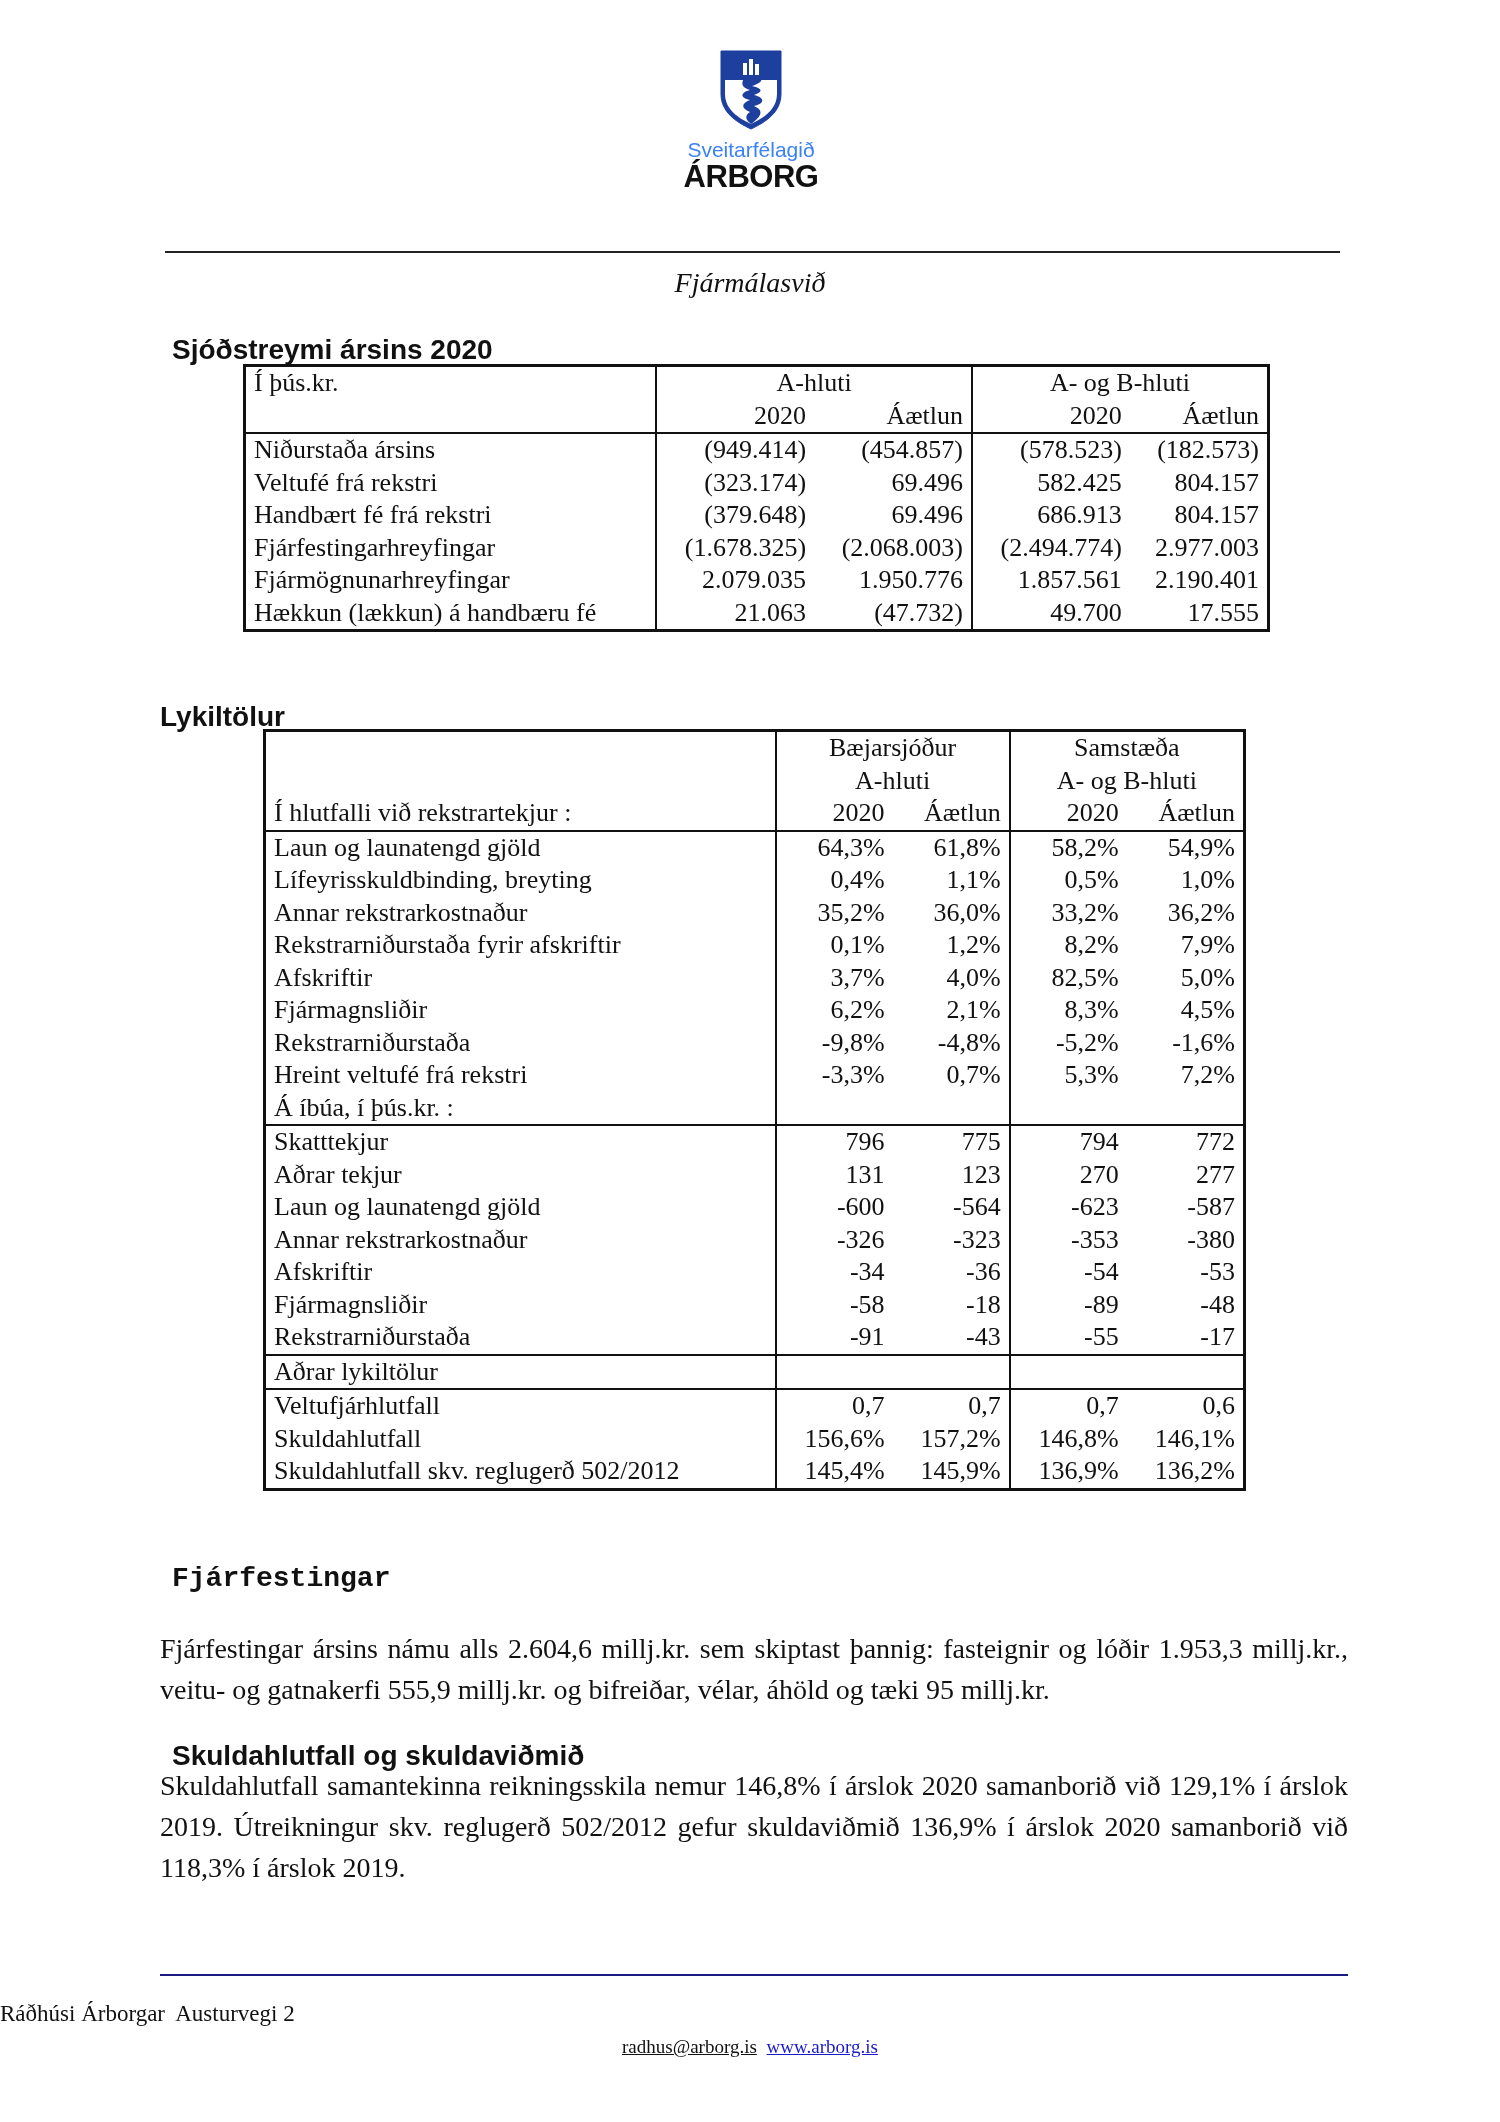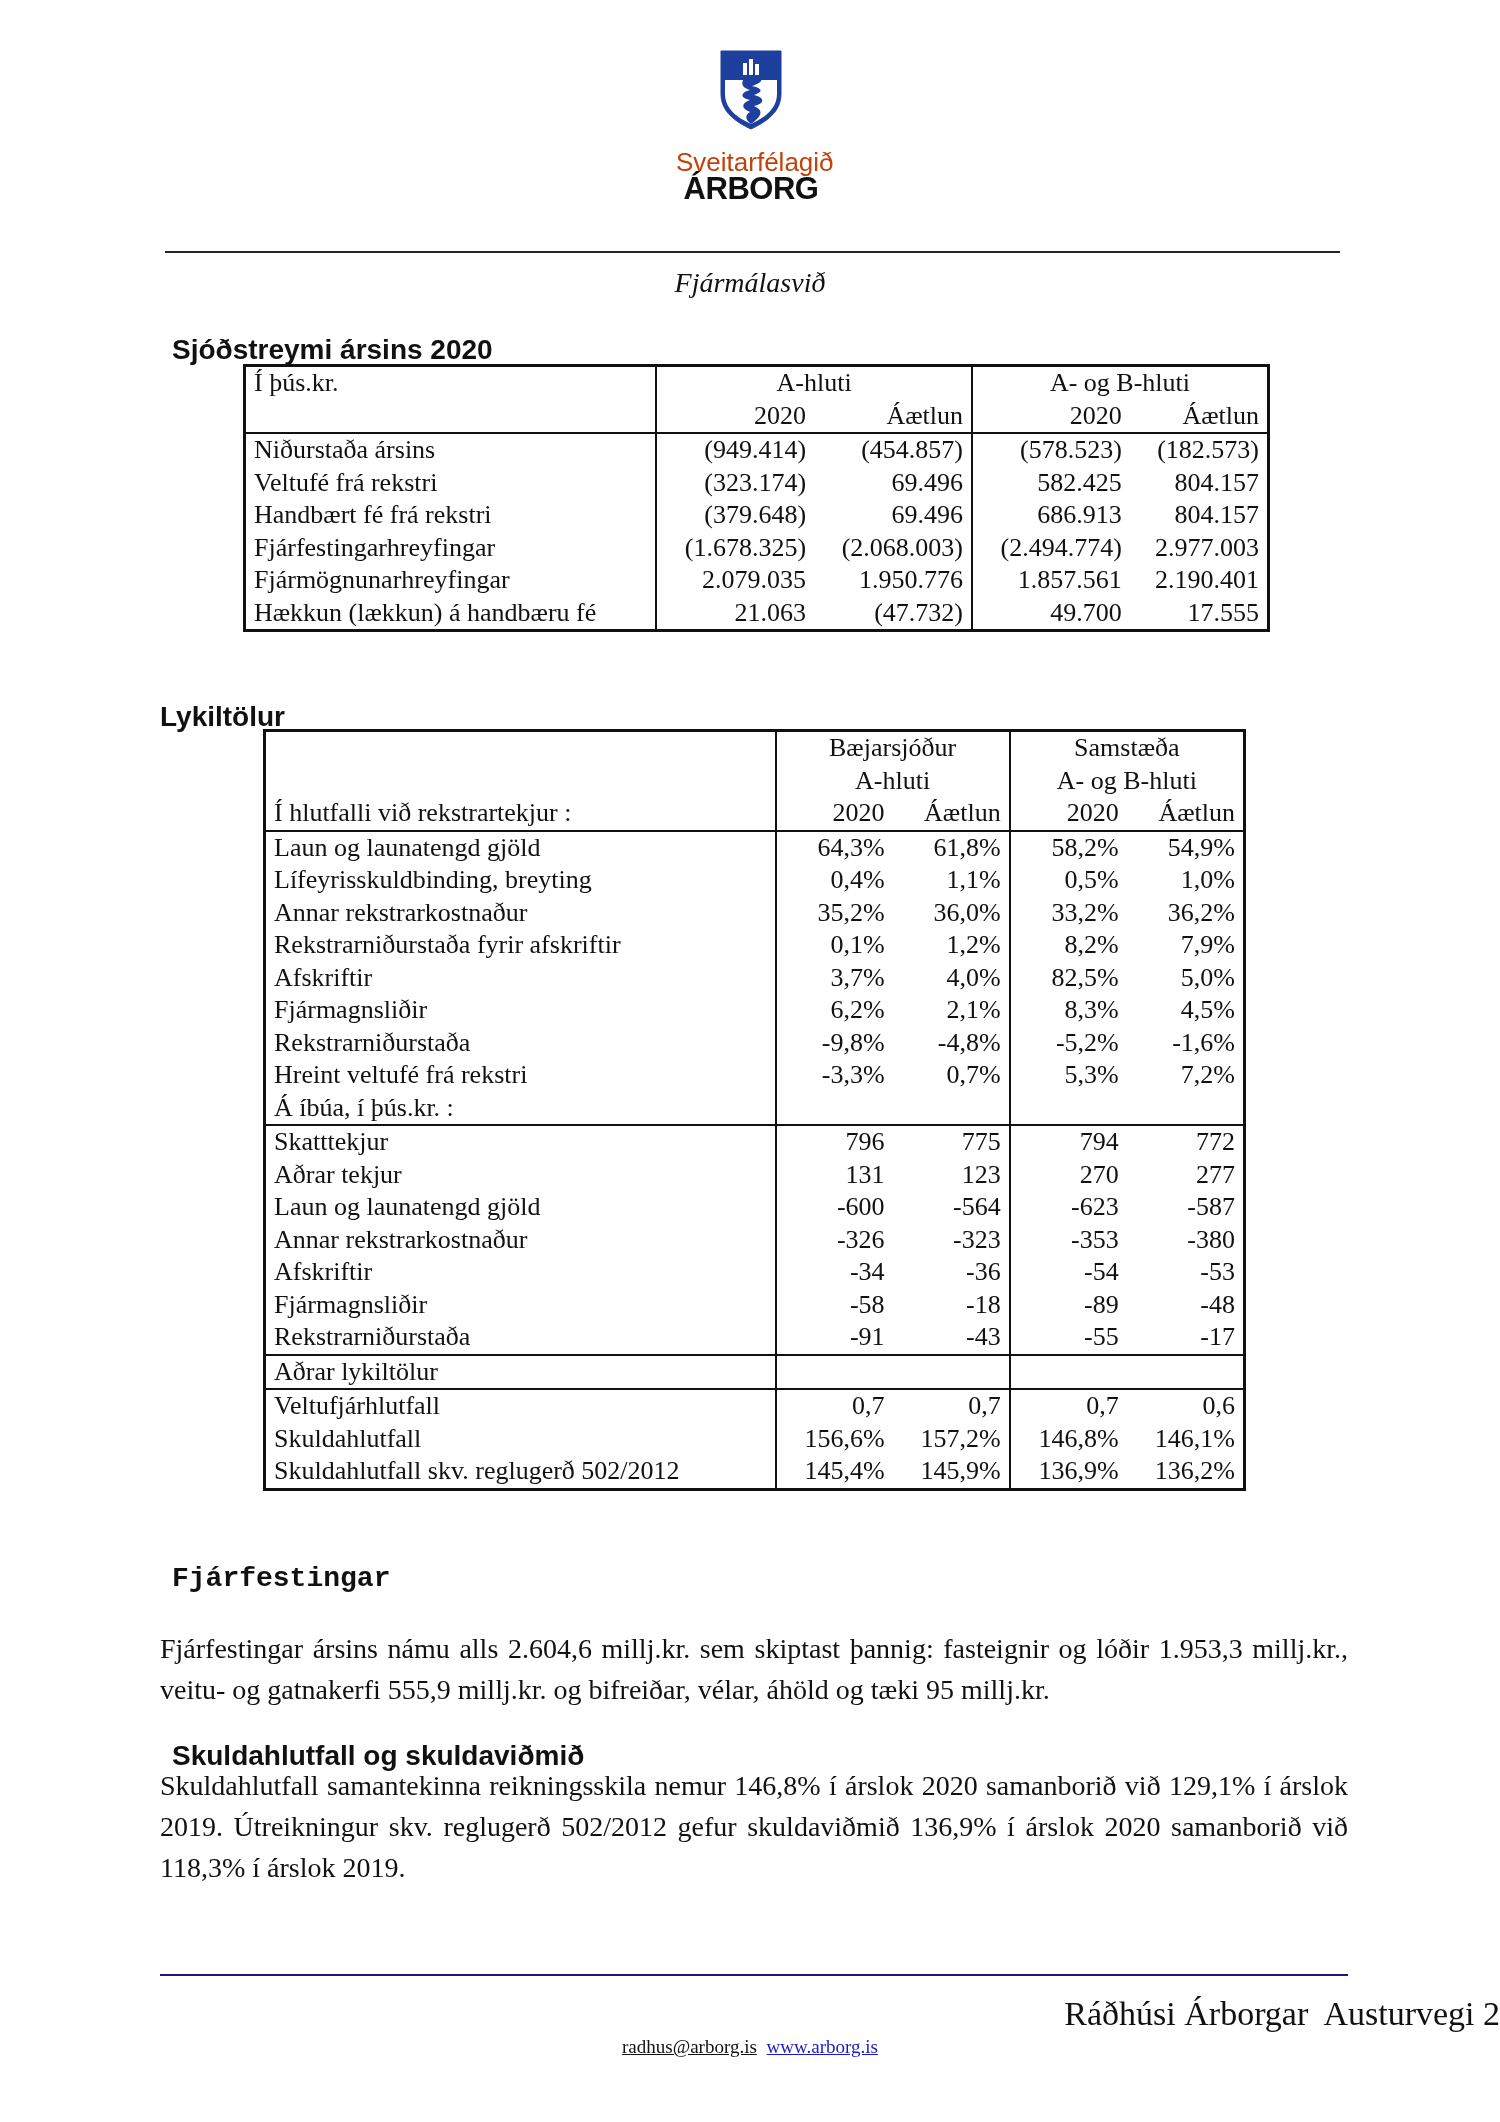--- a/index.html
+++ b/index.html
@@ -1,35 +1,35 @@
 <!DOCTYPE html>
 <html><head>
 <meta charset="utf-8">
 <style>
   html, body { margin: 0; padding: 0; background: #ffffff; }
   body { width: 1500px; height: 2122px; position: relative; overflow: hidden;
          font-family: "Liberation Serif", "DejaVu Serif", serif; color: #111; }
   .logo { position: absolute; left: 676px; top: 50px; width: 150px; text-align: center; }
   .logo svg { display: block; margin: 0 auto; }
-  .logo-line1 { font-family: "Liberation Sans", sans-serif; font-size: 26px; line-height: 24px; margin-top: 20px; color: #c2410c; }
+  .logo-line1 { font-family: "Liberation Sans", sans-serif; font-size: 21px; line-height: 24px; margin-top: 8px; color: #3b82f6; }
   .logo-line2 { font-family: "Liberation Sans", sans-serif; font-size: 31px; font-weight: bold; line-height: 30px; letter-spacing: -0.5px; color: #111; }
   .hr-top { position: absolute; left: 165px; top: 251px; width: 1175px; height: 0; border-top: 2px solid #222; }
   .dept { position: absolute; left: 0; width: 1500px; top: 266px; text-align: center; font-style: italic; font-size: 28px; line-height: 34px; }
   h2.sec { position: absolute; margin: 12px; font-family: "Liberation Sans", sans-serif; font-weight: bold; font-size: 28px; line-height: 32px; }
   table.fin { position: absolute; border-collapse: collapse; font-size: 26px; line-height: 32.5px; border: 3px solid #111; }
   table.fin td { padding: 0 8px; white-space: nowrap; vertical-align: bottom; }
   .num { text-align: right; }
   .ctr { text-align: center; }
   .bl { border-left: 2px solid #111; }
   .bt { border-top: 2.5px solid #111; margin-top: 32px; }
   #cf { left: 243px; top: 364px; width: 1027px; }
   #kt { left: 263px; top: 729px; width: 983px; }
   .para { position: absolute; left: 160px; width: 1188px; font-size: 28px; line-height: 41px; text-align: justify; margin: 0; }
   .hr-bot { position: absolute; left: 160px; top: 1974px; width: 1188px; height: 0; border-top: 2px solid #1a1a80; }
-  .foot1 { position: absolute; left: 0; width: 1500px; top: 1998px; text-align: right; font-size: 34px; line-height: 32px; }
+  .foot1 { position: absolute; left: 0; width: 1500px; top: 1998px; text-align: left; font-size: 23px; line-height: 32px; }
   .foot2 { position: absolute; left: 0; width: 1500px; top: 2036px; text-align: center; font-size: 19px; line-height: 22px; }
   .foot2 a { text-decoration: underline; }
   .email { color: #111; }
   .web { color: #1a1acc; margin-left: 5px; }
 </style>
 </head>
 <body>
 
 <div class="logo">
   <svg width="62" height="80" viewBox="0 0 62 80">

